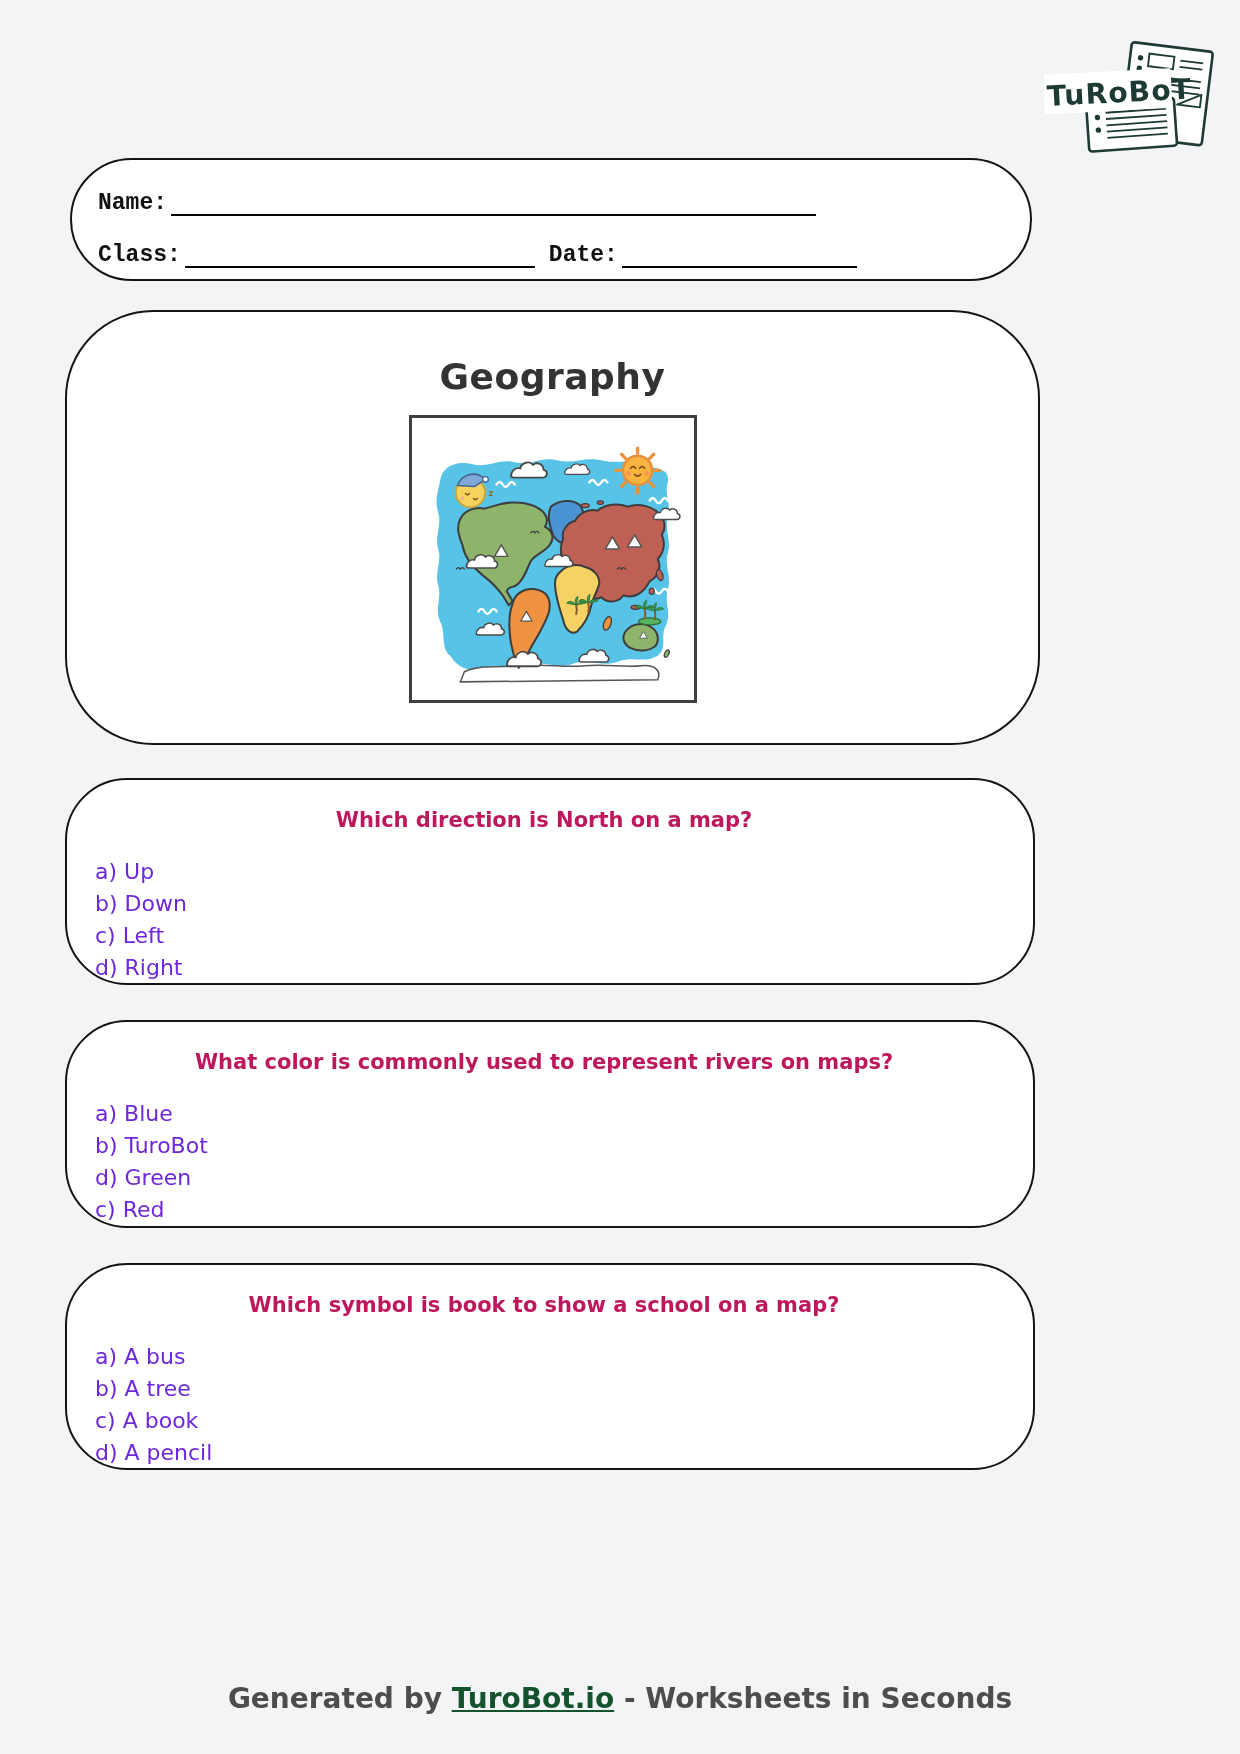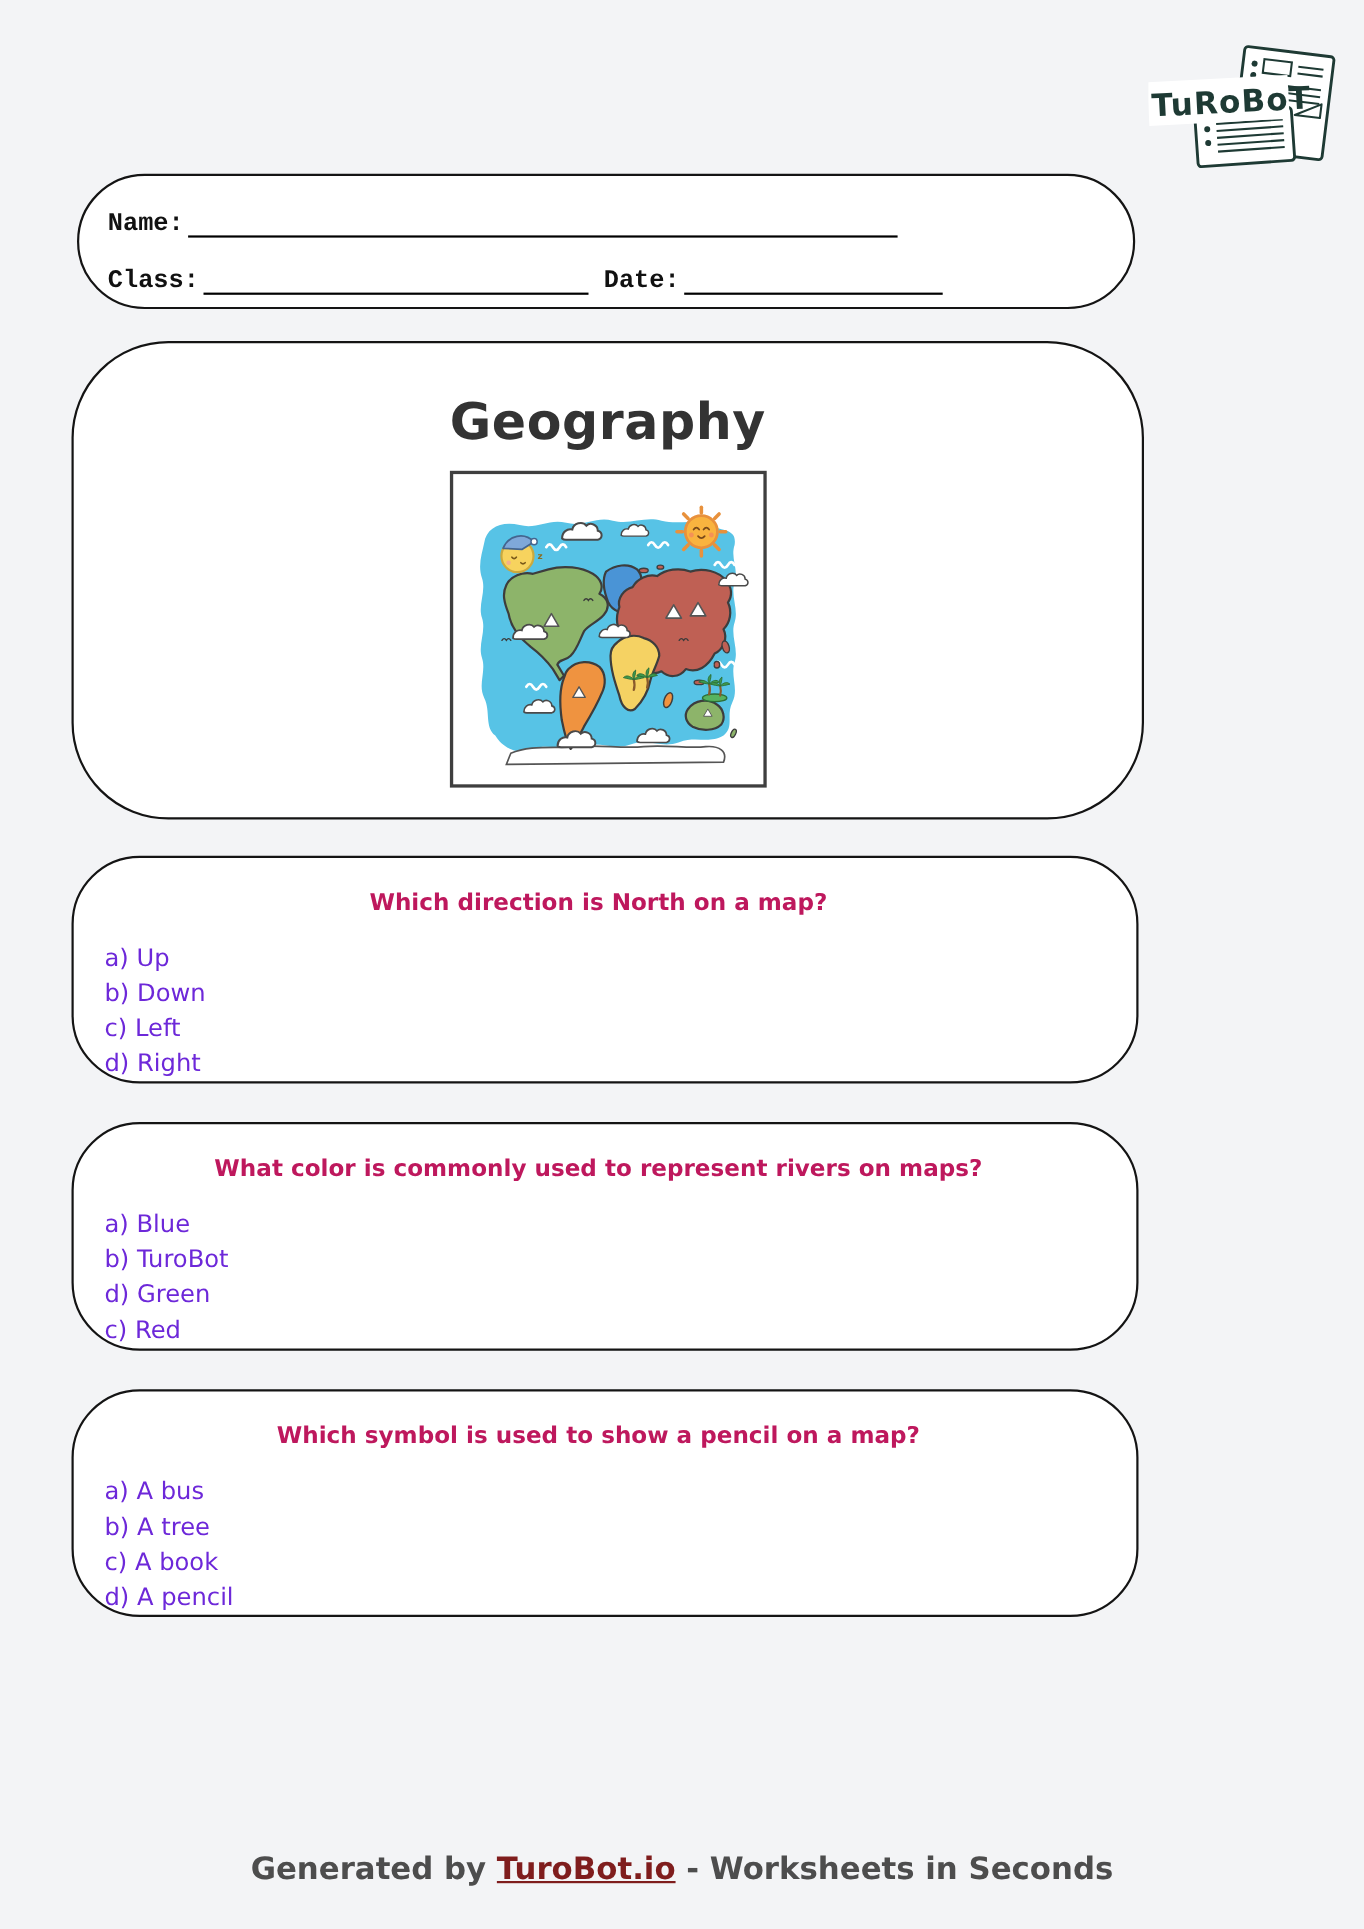--- a/index.html
+++ b/index.html
@@ -29,21 +29,21 @@
   .date-label{margin-left:14px;margin-top:14px;}
 
   
   .title-box{
     position:absolute;left:65px;top:310px;width:975px;height:435px;
     background:#fff;border:2px solid #141414;border-radius:88px;
     box-sizing:border-box;
   }
   .ws-title{
     margin:44px 0 0;text-align:center;
-    font-size:46px;font-weight:bold;color:#333;letter-spacing:.5px;
+    font-size:36px;font-weight:bold;color:#333;letter-spacing:.5px;
   }
   .map-frame{
     width:288px;height:288px;margin:18px auto 0;
     border:3px solid #3f3f3f;background:#fff;box-sizing:border-box;
     display:flex;align-items:center;justify-content:center;
   }
   .map-frame svg{width:100%;height:100%;display:block;}
 
   
   .qbox{
@@ -58,21 +58,21 @@
     margin:0 0 24px;text-align:center;
     font-size:21px;font-weight:bold;color:#be185d;
   }
   .q-opt{font-size:22px;color:#6d28d9;line-height:32px;}
 
   
   .footer{
     position:absolute;left:0;right:0;top:1682px;text-align:center;
     font-size:28px;font-weight:bold;color:#4d4d4d;white-space:pre-wrap;
   }
-  .footer a{color:#7f1d1d;text-decoration:underline;font-weight:bold;text-align:center;}
+  .footer a{color:#14532d;text-decoration:underline;font-weight:bold;text-align:center;}
 </style>
 </head>
 <body>
 
 <div class="page">
 
   <div class="logo">
     <svg viewBox="0 0 170 115">
 
       <g transform="rotate(7 115 55)">
@@ -249,21 +249,21 @@
 
   <section class="qbox q2">
     <h2 class="q-prompt">What color is commonly used to represent rivers on maps?</h2>
     <div class="q-opt">a) Blue</div>
     <div class="q-opt">b) TuroBot</div>
     <div class="q-opt">d) Green</div>
     <div class="q-opt">c) Red</div>
   </section>
 
   <section class="qbox q3">
-    <h2 class="q-prompt">Which symbol is used to show a pencil on a map?</h2>
+    <h2 class="q-prompt">Which symbol is book to show a school on a map?</h2>
     <div class="q-opt">a) A bus</div>
     <div class="q-opt">b) A tree</div>
     <div class="q-opt">c) A book</div>
     <div class="q-opt">d) A pencil</div>
   </section>
 
   <div class="footer"><span>Generated by </span><a href="#">TuroBot.io</a><span> - Worksheets in Seconds</span></div>
 
 </div>
 

